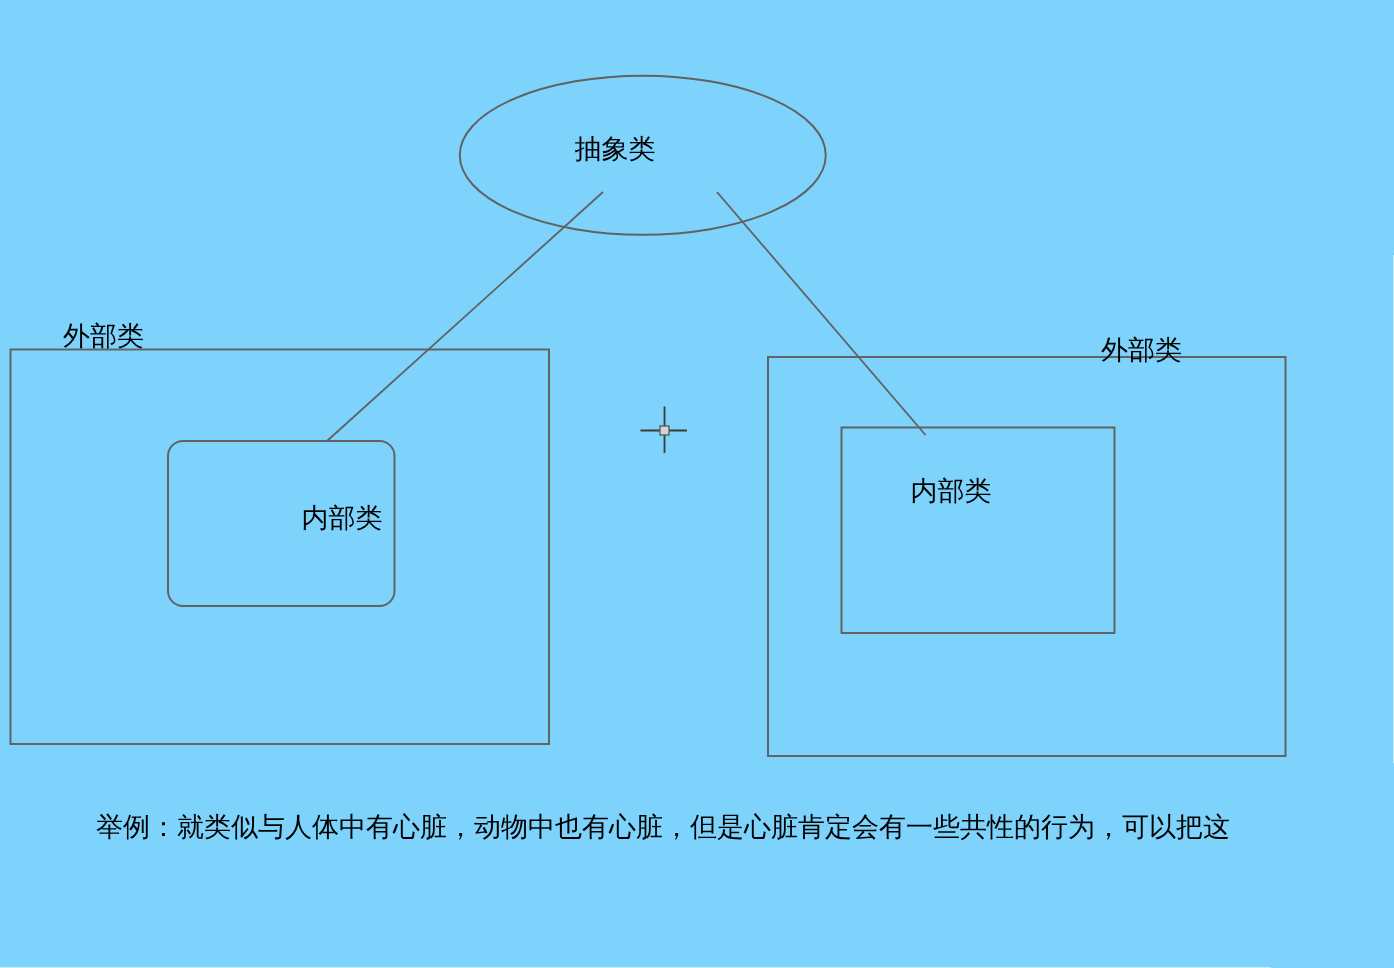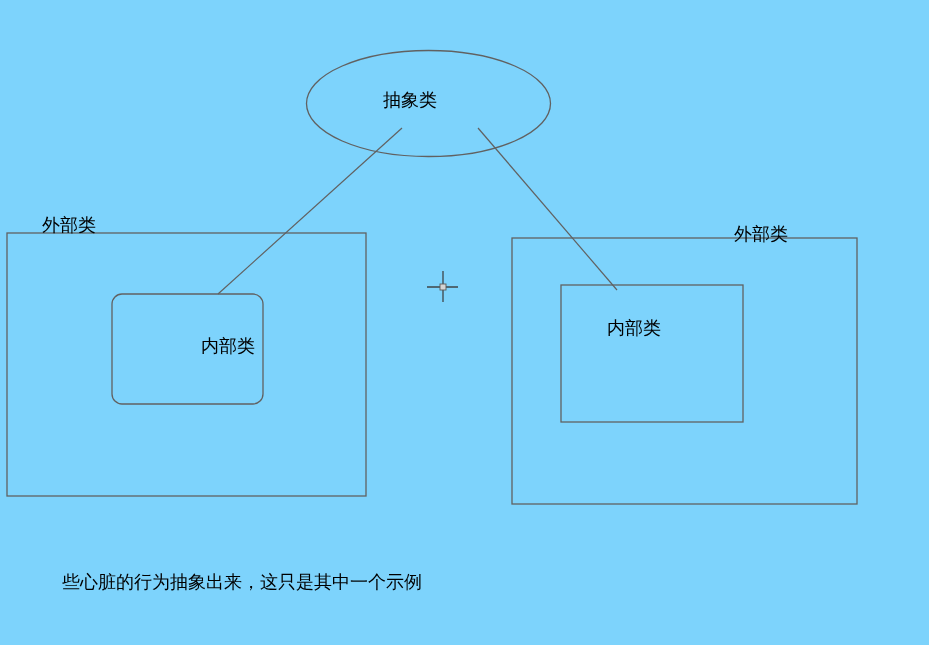--- a/index.html
+++ b/index.html
@@ -65,16 +65,16 @@
   <div class="label" style="left:383px; top:90px;">抽象类</div>
 
   <div class="label" style="left:42px; top:215px;">外部类</div>
 
   <div class="label" style="left:201px; top:336px;">内部类</div>
 
   <div class="label" style="left:734px; top:224px;">外部类</div>
 
   <div class="label" style="left:607px; top:318px;">内部类</div>
 
+  <div class="caption-line" style="left:64px; top:541px;">举例：就类似与人体中有心脏，动物中也有心脏，但是心脏肯定会有一些共性的行为，可以把这</div>
 
-  <div class="caption-line" style="left:62px; top:571px;">些心脏的行为抽象出来，这只是其中一个示例</div>
 
 </div>
 
 </body></html>

